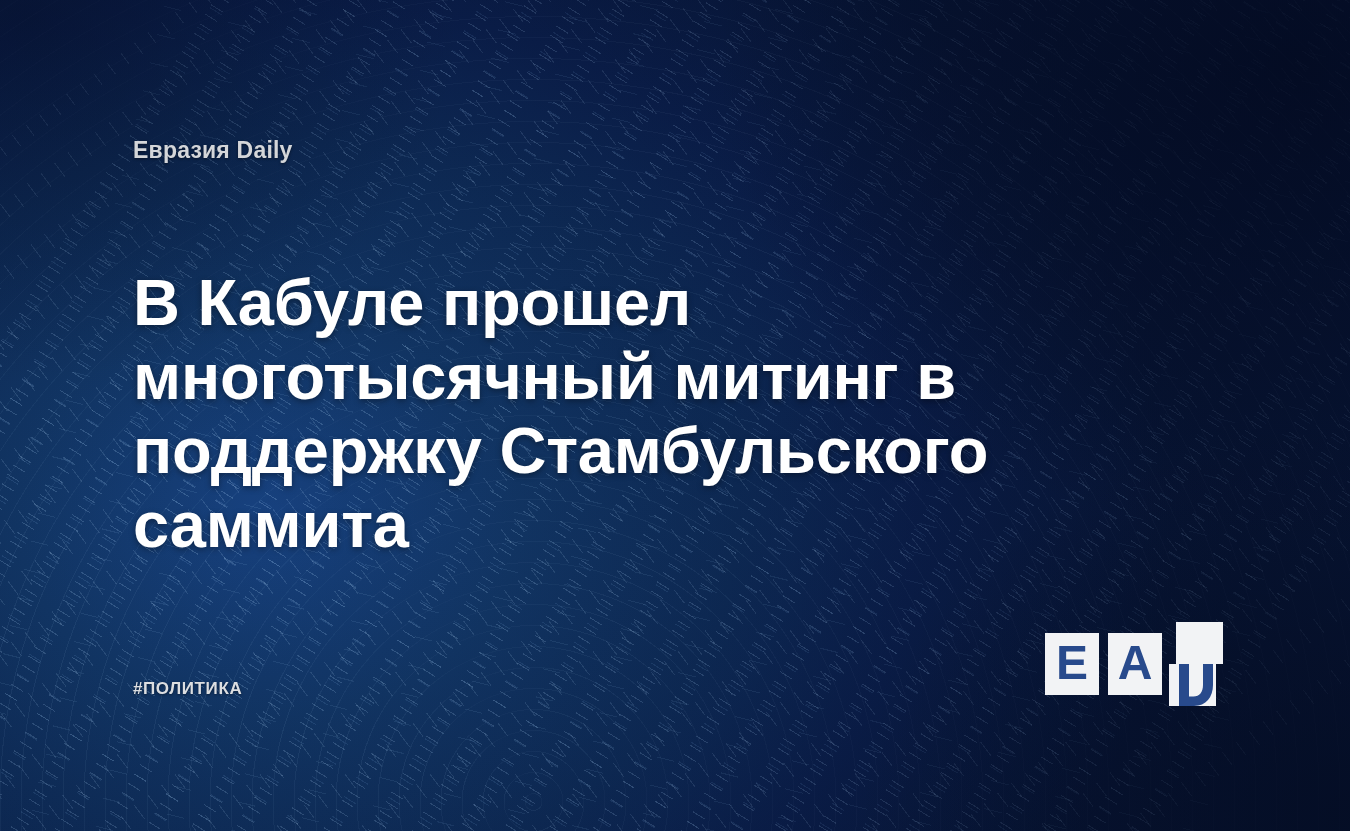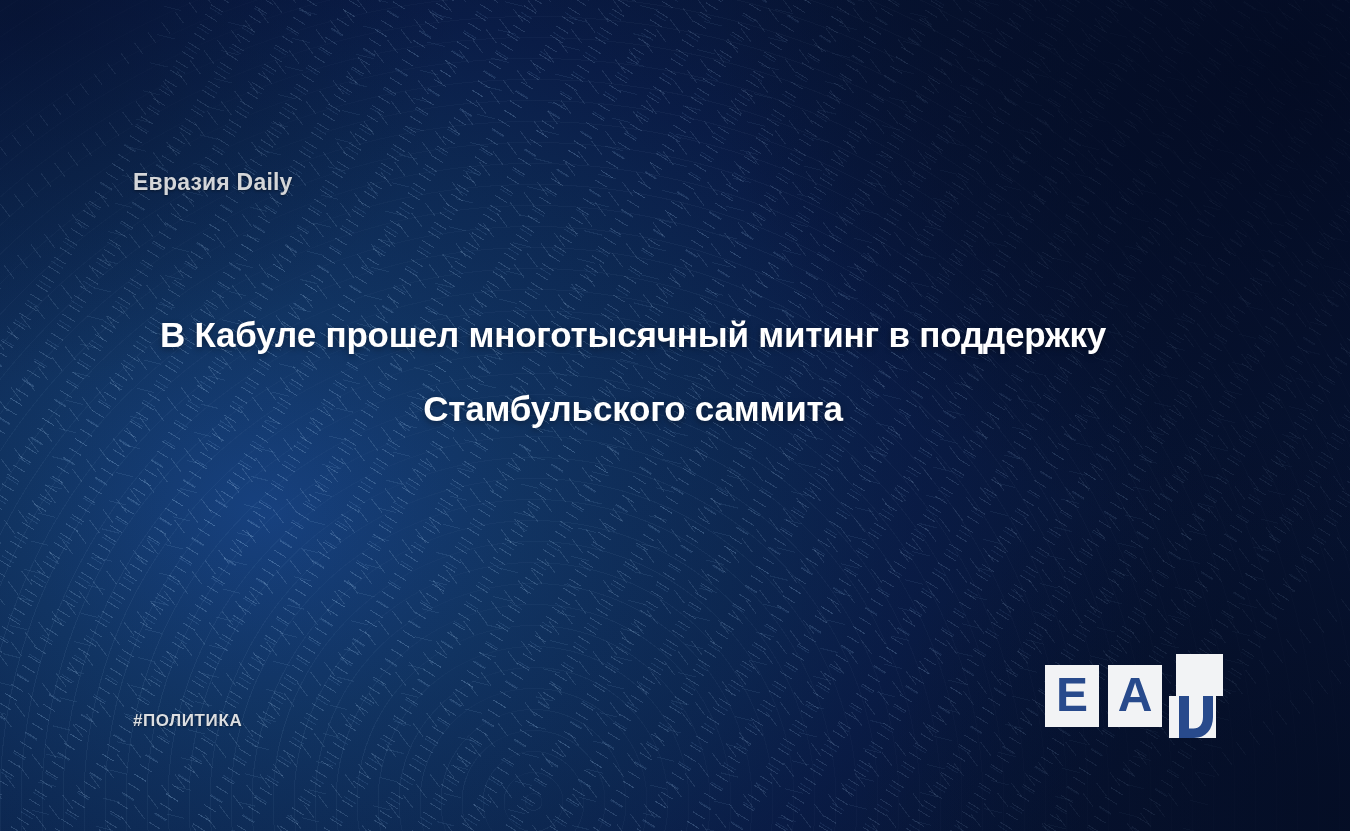--- a/index.html
+++ b/index.html
@@ -163,47 +163,45 @@
     background:
       radial-gradient(ellipse 1000px 820px at 18% 60%,
         rgba(0,0,0,0) 0%, rgba(6,16,40,0.18) 55%, rgba(5,13,34,0.50) 100%);
   }
 
   
   .content {
     position:absolute;
     inset:0;
     z-index:5;
-    margin-top:32px;
   }
 
   .site-name {
     position:absolute;
     left:133px;
     top:137px;
     font-size:23px;
     font-weight:bold;
     letter-spacing:0.2px;
     color:#d4d6d9;
     text-shadow:0 1px 3px rgba(0,0,0,0.45);
     white-space:nowrap;
   }
 
   .headline {
     position:absolute;
     left:133px;
     top:266px;
     width:1000px;
-    font-size:35px;
+    font-size:65px;
     line-height:74px;
     font-weight:bold;
     color:#ffffff;
     letter-spacing:-0.2px;
     text-shadow:0 2px 6px rgba(0,0,0,0.38);
-    text-align:center;
   }
 
   .tag {
     position:absolute;
     left:133px;
     top:679px;
     font-size:17px;
     font-weight:bold;
     letter-spacing:0.6px;
     color:#dcdee1;

